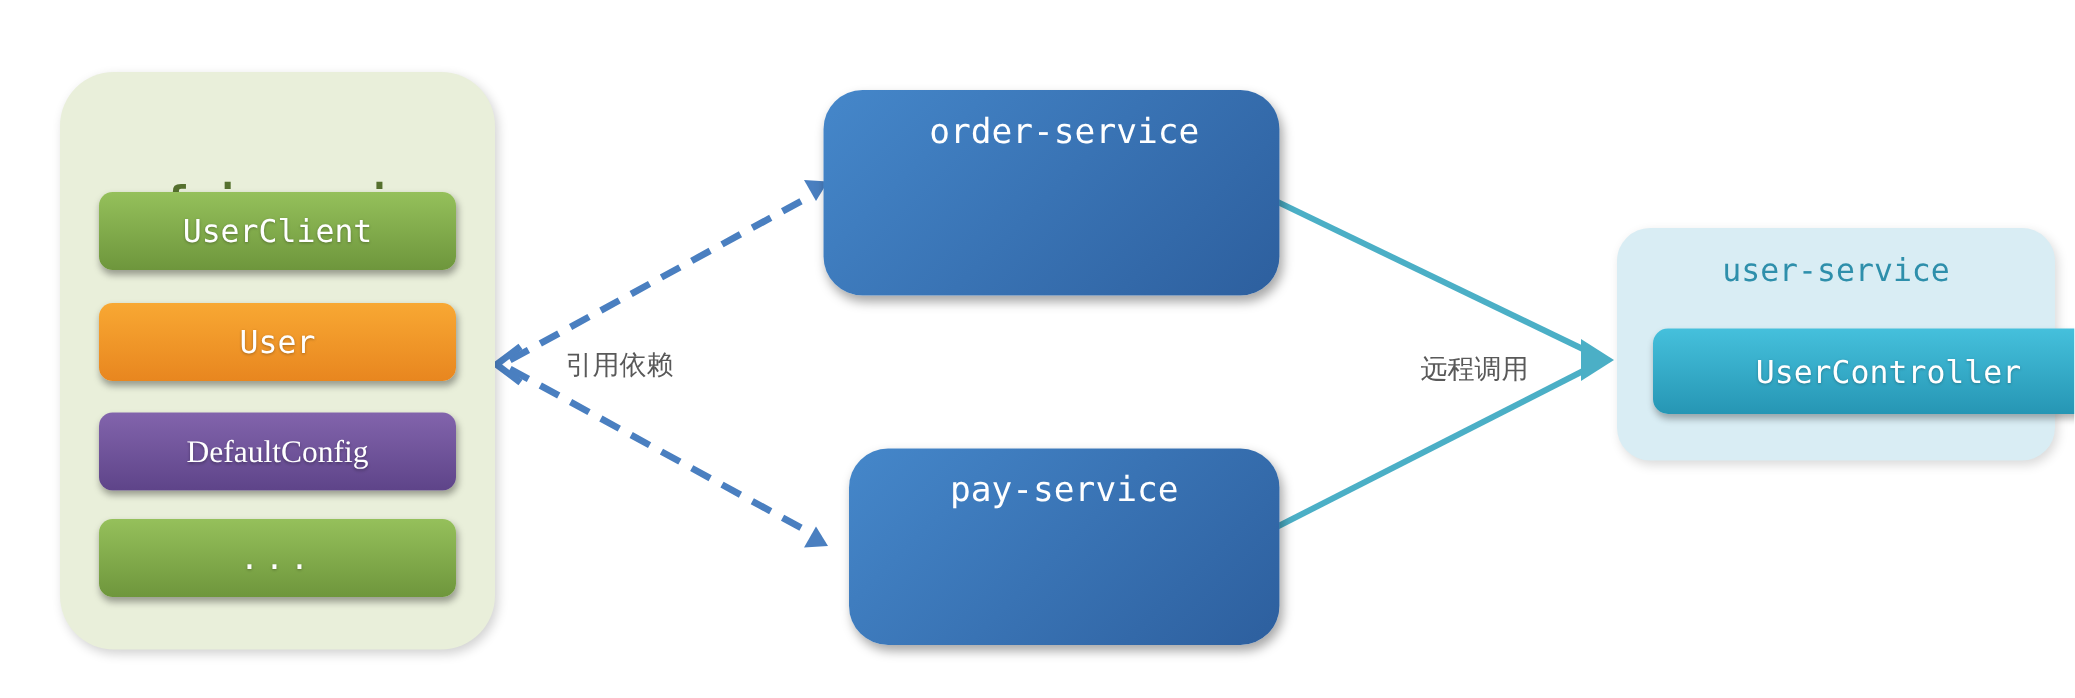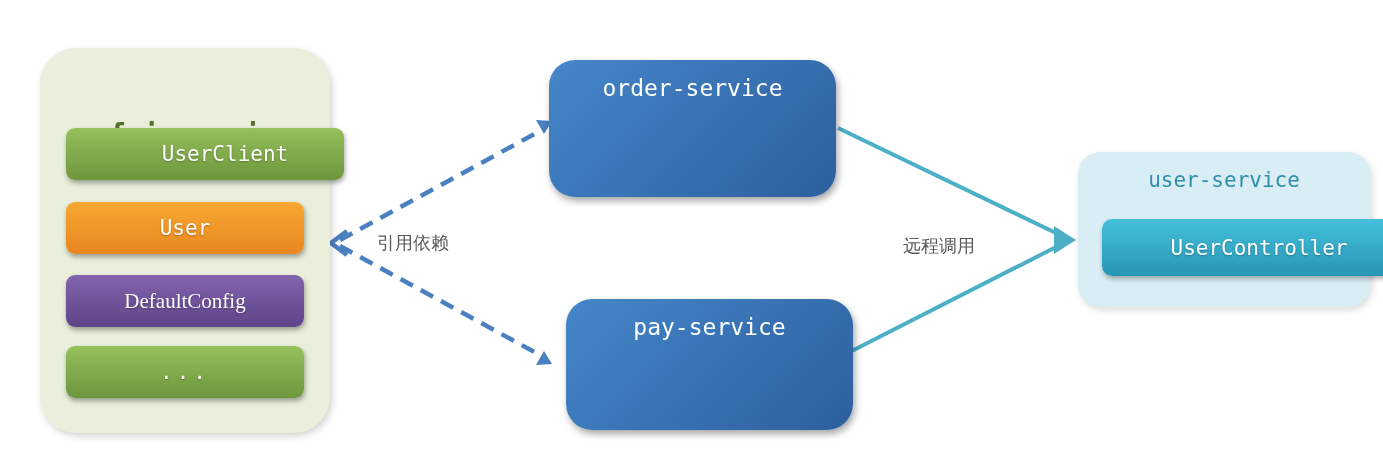--- a/index.html
+++ b/index.html
@@ -35,21 +35,21 @@
 
   .edge-label {
     position: absolute;
     font-family: "DejaVu Sans", sans-serif;
     font-size: 18px;
     color: var(--edge-label, #595959);
     white-space: nowrap;
     text-align: center;
   }
   .label-dependency { left: 377px; top: 231px; }
-  .label-remote { left: 903px; top: 234px; font-family: Liberation Mono, monospace; }
+  .label-remote { left: 947px; top: 234px; font-family: Liberation Mono, monospace; }
 
   
   .feign {
     position: absolute;
     left: 40px; top: 48px;
     width: 290px; height: 385px;
     background: var(--feign-bg, #e9efda);
     border-radius: 36px;
     box-shadow: 2px 3px 7px rgba(0,0,0,0.18);
   }
@@ -68,41 +68,41 @@
     width: 238px; height: 52px;
     border-radius: 9px;
     display: flex;
     align-items: center;
     justify-content: center;
     color: #ffffff;
     font-size: 21px;
     text-shadow: 0 1px 2px rgba(0,0,0,0.3);
     box-shadow: 1px 3px 5px rgba(0,0,0,0.35);
   }
-  .pill-1 { top: 80px; padding-left: 40px; }
+  .pill-1 { top: 80px; }
   .pill-2 { top: 154px; }
   .pill-3 { top: 227px; }
   .pill-4 { top: 298px; letter-spacing: 4px; }
   .pill-green  { background: linear-gradient(180deg, var(--green-top, #95c05b) 0%, var(--green-bottom, #6e963c) 100%); }
   .pill-orange { background: linear-gradient(180deg, var(--orange-top, #f8a833) 0%, var(--orange-bottom, #e8861f) 100%); }
   .pill-purple { background: linear-gradient(180deg, var(--purple-top, #8264ac) 0%, var(--purple-bottom, #5e4489) 100%); font-family: Liberation Serif, serif; }
 
   
   .svc {
     position: absolute;
     left: 549px;
     width: 287px;
     border-radius: 26px;
     background: linear-gradient(135deg, var(--service-top, #4587ca) 0%, var(--service-bottom, #2d5f9e) 100%);
     box-shadow: 2px 4px 7px rgba(0,0,0,0.35);
     color: #ffffff;
     font-size: 23px;
     text-align: center;
   }
-  .svc-order { top: 60px; height: 137px; }
+  .svc-order { top: 60px; height: 137px; padding-left: 17px; }
   .svc-pay   { top: 299px; height: 131px; margin-left: 17px; }
   .svc .svc-label { display: block; padding-top: 15px; }
 
   
   .user-pkg {
     position: absolute;
     left: 1078px; top: 152px;
     width: 292px; height: 155px;
     background: var(--user-bg, #d9edf4);
     border-radius: 22px;

